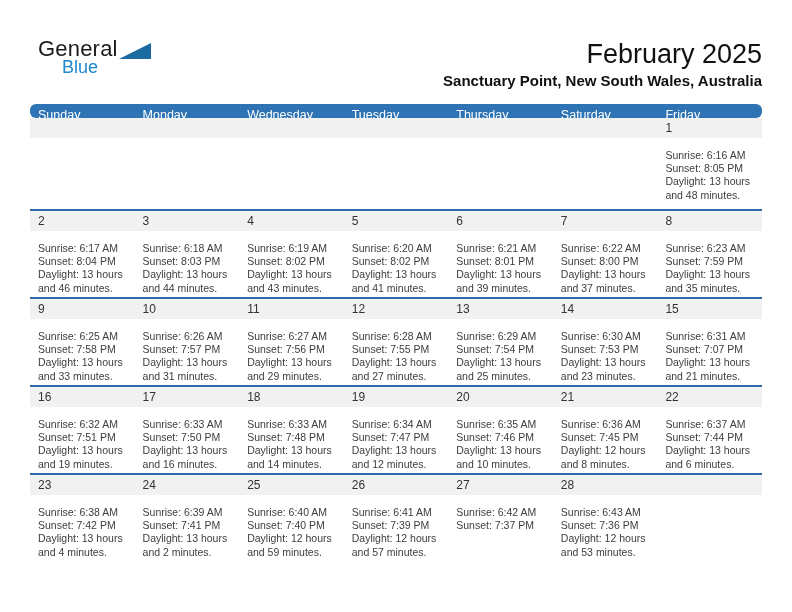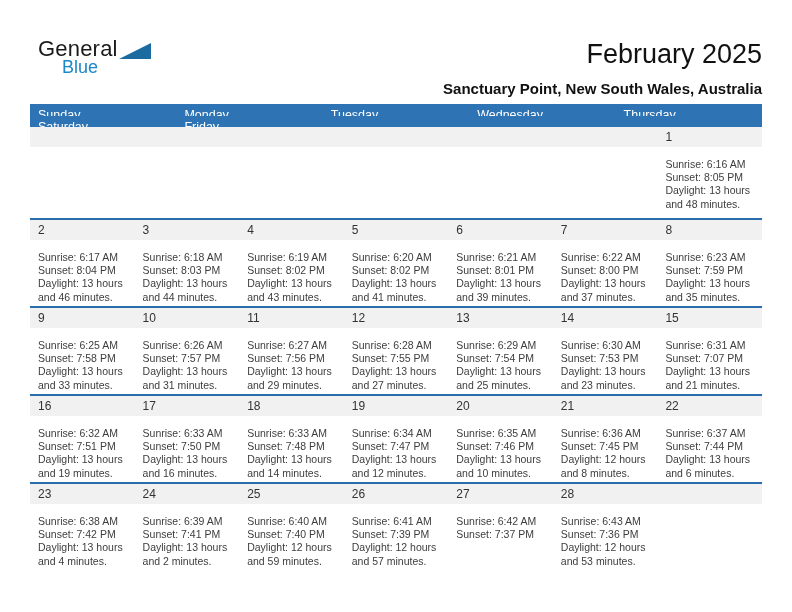--- a/index.html
+++ b/index.html
@@ -19,28 +19,28 @@
   .logo-general {
     font-size: 22px; line-height: 22px; color: #1a1a1a; letter-spacing: 0.2px;
   }
   .logo-triangle { width: 32px; height: 16px; margin-left: 1px; margin-bottom: 1px; }
   .logo-blue {
     font-size: 18px; line-height: 20px; color: var(--logo-blue); margin-left: 24px; margin-top: -3px;
   }
 
   .titles { position: absolute; right: 30px; top: 40px; text-align: right; }
   .page-title { font-size: 27px; line-height: 28px; color: #111; }
-  .page-subtitle { font-size: 15px; font-weight: bold; color: #111; margin-top: 12px; }
+  .page-subtitle { font-size: 15px; font-weight: bold; color: #111; margin-top: 4px; }
 
   
   .calendar { position: absolute; left: 30px; top: 104px; width: 732px; }
 
   .weekday-bar {
-    display: grid; grid-template-columns: repeat(5, 1fr);
-    background: var(--header-bar); height: 23px;
+    display: grid; grid-template-columns: repeat(7, 1fr);
+    background: var(--header-bar); height: 14px; border-radius: 6px;
   }
   .weekday-cell {
     color: #ffffff; font-size: 12.5px; line-height: 23px; padding-left: 8px;
     white-space: nowrap; overflow: hidden;
   }
 
   .week { box-sizing: border-box; }
   .week + .week { border-top: 2px solid var(--row-line); }
   .week-first { height: 91px; }
   .week-rest { height: 88px; }
@@ -75,22 +75,22 @@
 
   <div class="titles">
     <div class="page-title">February 2025</div>
     <div class="page-subtitle">Sanctuary Point, New South Wales, Australia</div>
   </div>
 
   <div class="calendar">
     <div class="weekday-bar">
       <div class="weekday-cell">Sunday</div>
       <div class="weekday-cell">Monday</div>
+      <div class="weekday-cell">Wednesday</div>
       <div class="weekday-cell">Tuesday</div>
-      <div class="weekday-cell">Wednesday</div>
       <div class="weekday-cell">Thursday</div>
       <div class="weekday-cell">Saturday</div>
       <div class="weekday-cell">Friday</div>
     </div>
     <div id="weeks-container">
         <div class="week week-first">
           <div class="daybar">
             <div class="daynum"></div>
             <div class="daynum"></div>
             <div class="daynum"></div>

